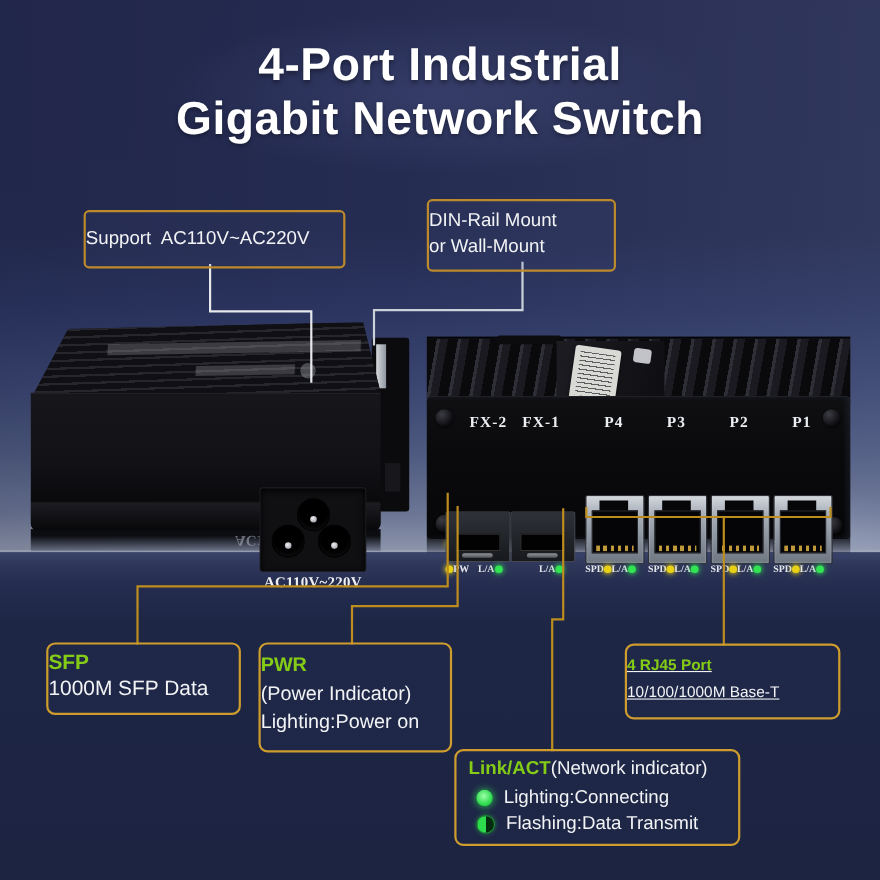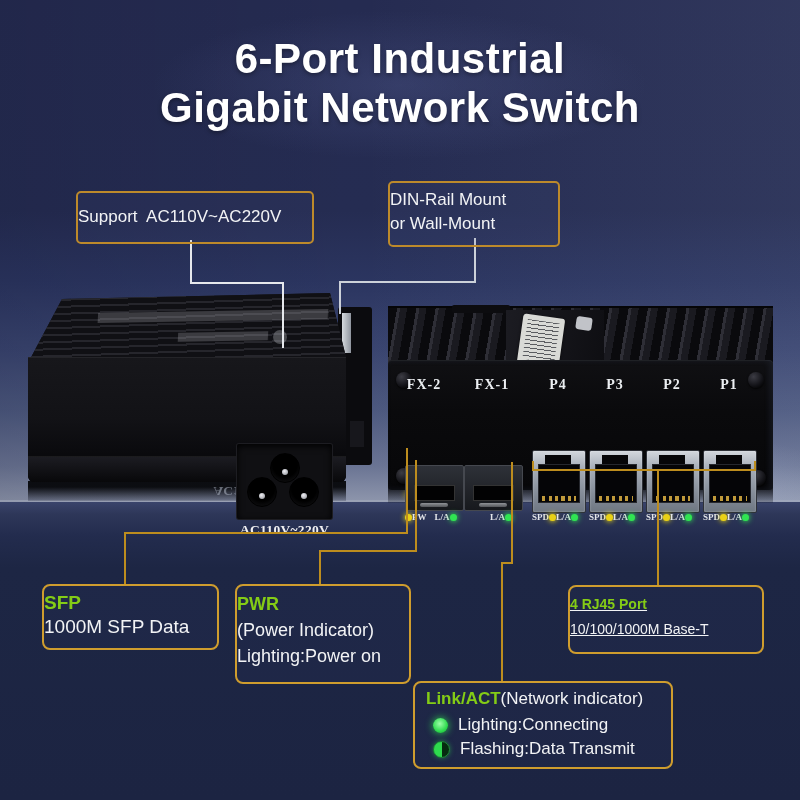--- a/index.html
+++ b/index.html
@@ -128,21 +128,21 @@
 
 <div class="canvas">
 
   <div class="abs bg-upper"></div>
   <div class="abs bg-upper-sheen"></div>
   <div class="abs title-glow"></div>
   <div class="abs bg-lower"></div>
   <div class="abs floor-glow"></div>
 
   <div class="abs title">
-    <div>6-Port Industrial</div>
+    <div>4-Port Industrial</div>
     <div>Gigabit Network Switch</div>
   </div>
 
   <div class="abs cbox" style="left:76px;top:191px;width:234px;height:49px;line-height:47px;font-size:17px;">
     <span>Support&nbsp; AC110V~AC220V</span>
   </div>
   <div class="abs cbox" style="left:388px;top:181px;width:168px;height:57px;padding-top:5px;font-size:17px;line-height:24px;">
     <div>DIN-Rail Mount</div>
     <div>or Wall-Mount</div>
   </div>
@@ -183,21 +183,21 @@
         <div class="sticker-lines"></div>
       </div>
       <div class="abs logo-blob"></div>
     </div>
     <div class="abs devR-panel">
       <div class="abs screw" style="left:8px;top:12px;"></div>
       <div class="abs screw" style="left:360px;top:12px;"></div>
       <div class="abs screw" style="left:8px;top:108px;"></div>
       <div class="abs screw" style="left:362px;top:110px;"></div>
 
-      <span class="plabel" style="left:36px;text-align:center;">FX-2</span>
+      <span class="plabel" style="left:56px;text-align:center;">FX-2</span>
       <span class="plabel" style="left:104px;">FX-1</span>
       <span class="plabel" style="left:170px;">P4</span>
       <span class="plabel" style="left:227px;">P3</span>
       <span class="plabel" style="left:284px;">P2</span>
       <span class="plabel" style="left:341px;">P1</span>
 
       <div class="sfp-cage" style="left:17px;">
         <div class="sfp-slot"></div>
         <div class="sfp-bale"></div>
       </div>

